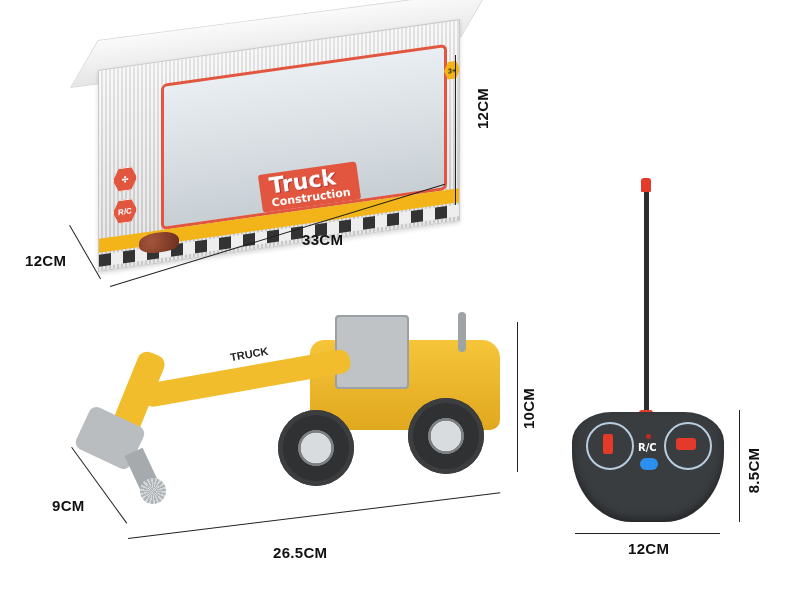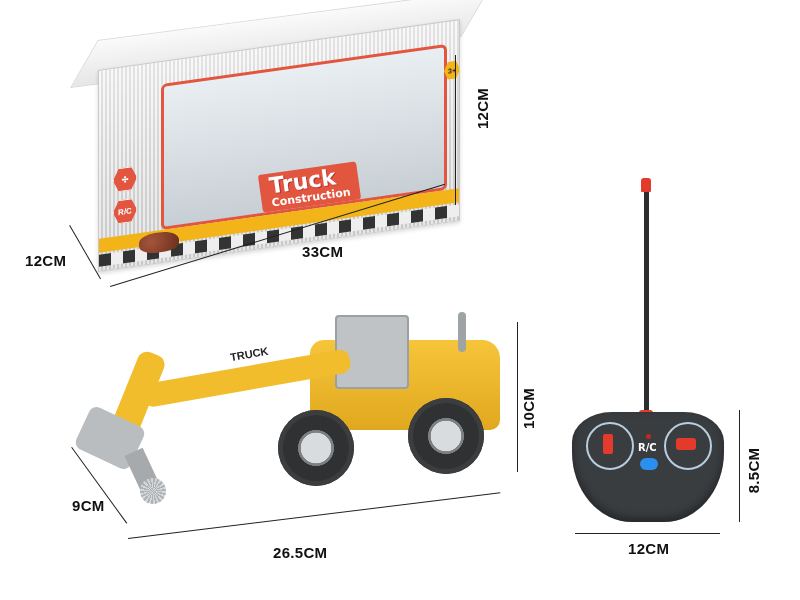--- a/index.html
+++ b/index.html
@@ -133,41 +133,41 @@
   </div>
 </div>
 
 <div class="line" style="left:456px; top:55px; width:150px; transform: rotate(90deg);"></div>
 <div class="dim vert" style="left:462px; top:100px;">12CM</div>
 
 <div class="line" style="left:70px; top:225px; width:62px; transform: rotate(60deg);"></div>
 <div class="dim" style="left:25px; top:252px;">12CM</div>
 
 <div class="line" style="left:110px; top:286px; width:350px; transform: rotate(-17deg);"></div>
-<div class="dim" style="left:302px; top:231px;margin-top:12px;">33CM</div>
+<div class="dim" style="left:302px; top:231px;">33CM</div>
 
 <div class="truck">
   <div class="body"></div>
   <div class="cab"></div>
   <div class="exhaust"></div>
   <div class="arm1"></div>
   <div class="arm2"></div>
   <div class="truck-label">TRUCK</div>
   <div class="drill"></div>
   <div class="drill-bit"></div>
   <div class="saw"></div>
   <div class="wheel" style="left:198px; top:100px;"></div>
   <div class="wheel" style="left:328px; top:88px;"></div>
 </div>
 
 <div class="line" style="left:518px; top:322px; width:150px; transform: rotate(90deg);"></div>
 <div class="dim vert" style="left:508px; top:400px;">10CM</div>
 
 <div class="line" style="left:72px; top:447px; width:94px; transform: rotate(54deg);"></div>
-<div class="dim" style="left:52px; top:497px;margin-left:20px;">9CM</div>
+<div class="dim" style="left:52px; top:497px;">9CM</div>
 
 <div class="line" style="left:128px; top:538px; width:375px; transform: rotate(-7deg);"></div>
 <div class="dim" style="left:273px; top:544px;">26.5CM</div>
 
 <div class="antenna"></div>
 <div class="antenna-tip"></div>
 <div class="antenna-base"></div>
 <div class="remote">
   <div class="ring" style="left:14px; top:10px;"></div>
   <div class="stick-l" style="left:31px; top:22px;"></div>

